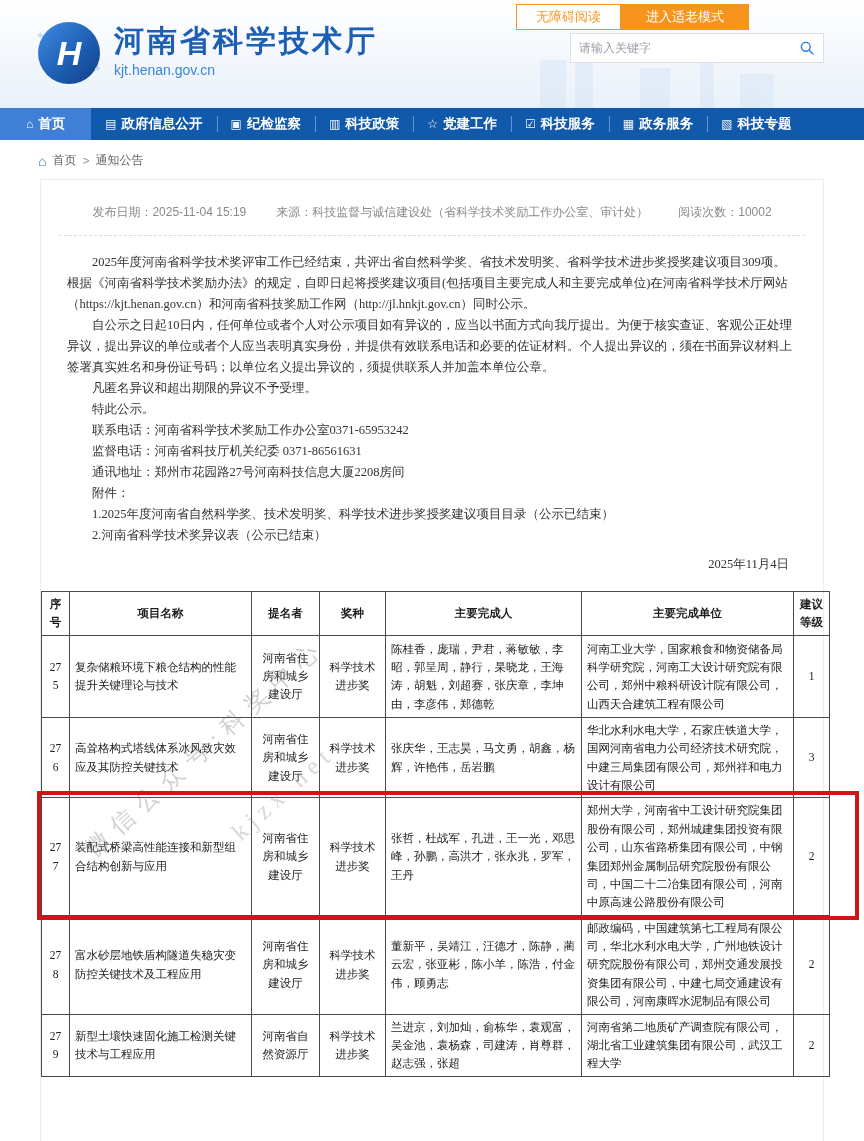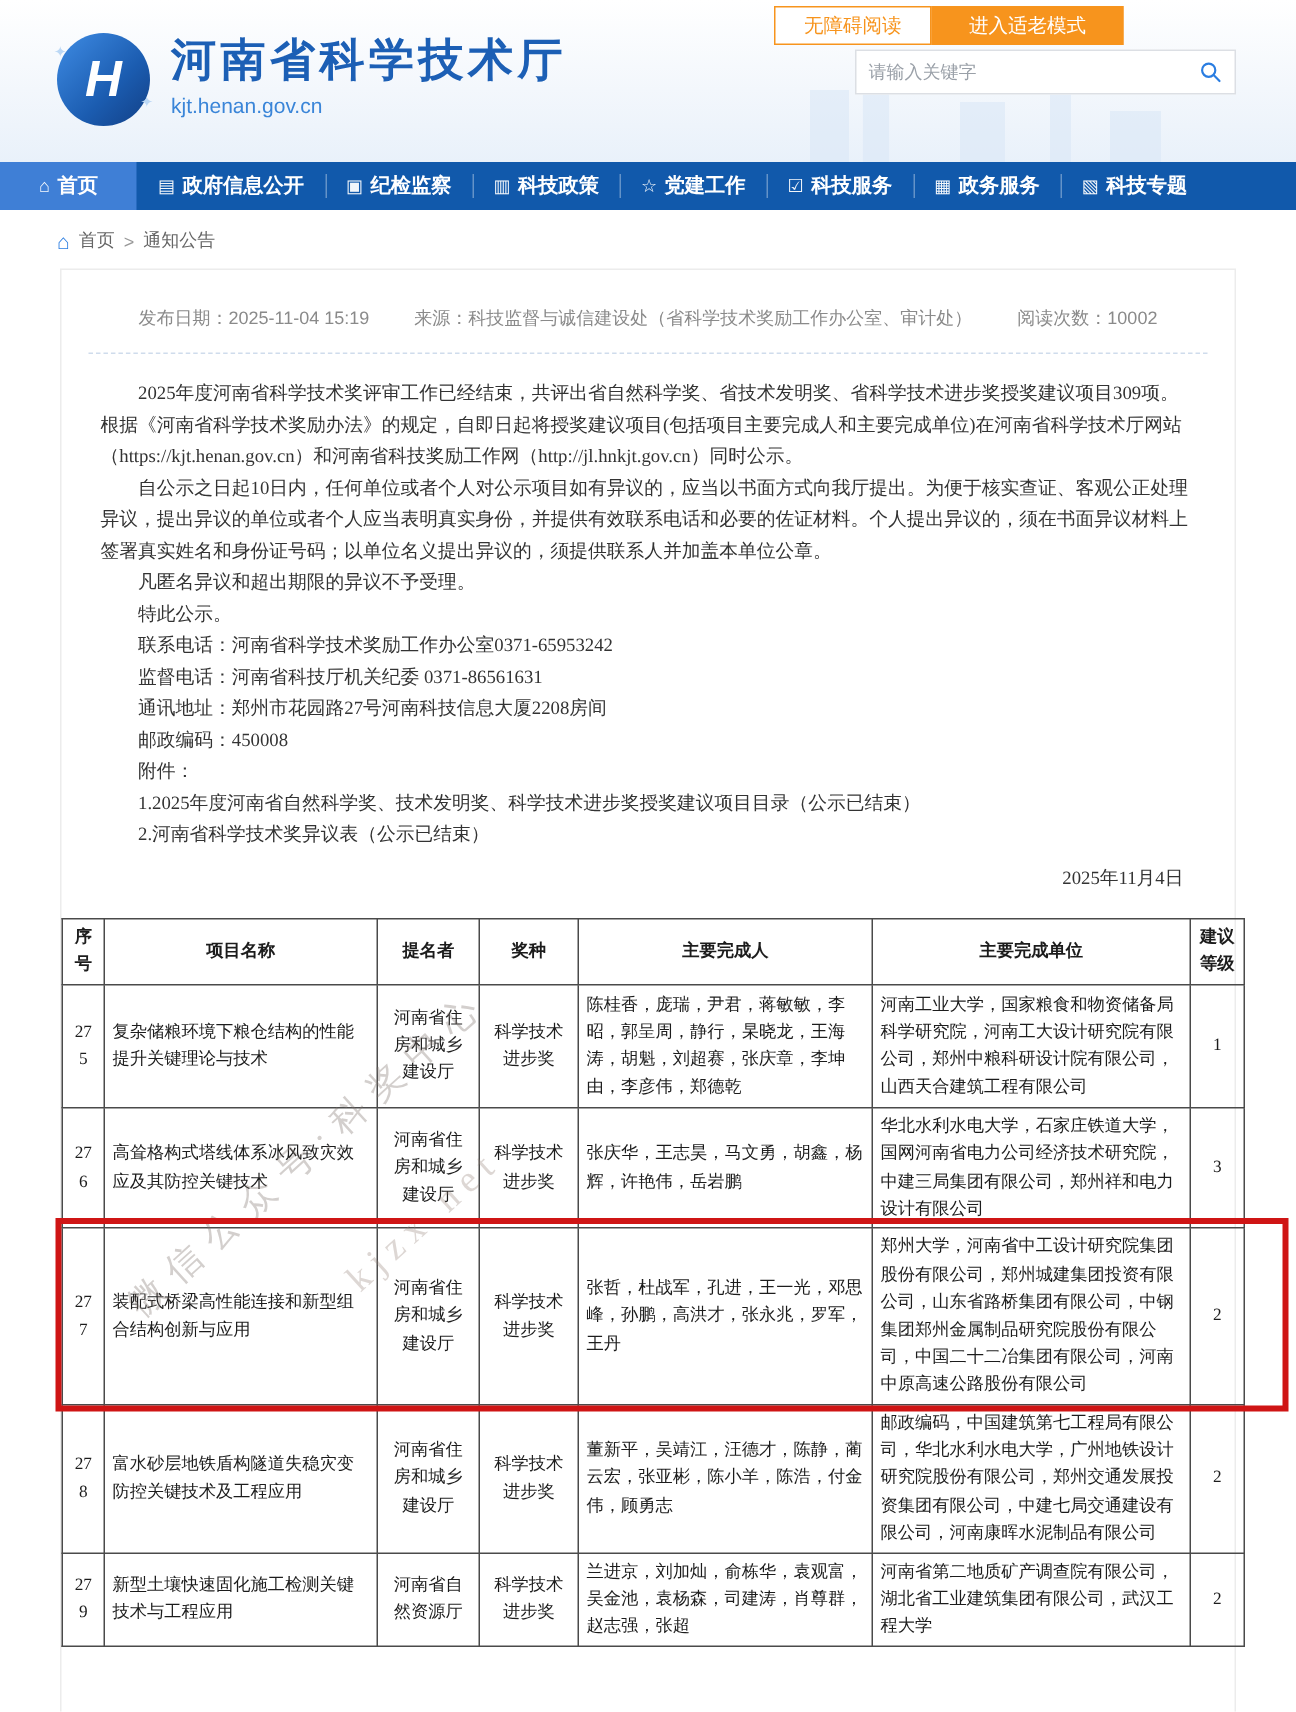--- a/index.html
+++ b/index.html
@@ -163,21 +163,20 @@
   <div class="meta-divider"></div>
 
   <div class="article-body" id="article-body">
       <p>2025年度河南省科学技术奖评审工作已经结束，共评出省自然科学奖、省技术发明奖、省科学技术进步奖授奖建议项目309项。根据《河南省科学技术奖励办法》的规定，自即日起将授奖建议项目(包括项目主要完成人和主要完成单位)在河南省科学技术厅网站（https://kjt.henan.gov.cn）和河南省科技奖励工作网（http://jl.hnkjt.gov.cn）同时公示。</p>
       <p>自公示之日起10日内，任何单位或者个人对公示项目如有异议的，应当以书面方式向我厅提出。为便于核实查证、客观公正处理异议，提出异议的单位或者个人应当表明真实身份，并提供有效联系电话和必要的佐证材料。个人提出异议的，须在书面异议材料上签署真实姓名和身份证号码；以单位名义提出异议的，须提供联系人并加盖本单位公章。</p>
       <p>凡匿名异议和超出期限的异议不予受理。</p>
       <p>特此公示。</p>
       <p>联系电话：河南省科学技术奖励工作办公室0371-65953242</p>
       <p>监督电话：河南省科技厅机关纪委 0371-86561631</p>
       <p>通讯地址：郑州市花园路27号河南科技信息大厦2208房间</p>
-      <p>邮政编码：450008</p>
       <p>附件：</p>
       <p class="attachment-item">1.2025年度河南省自然科学奖、技术发明奖、科学技术进步奖授奖建议项目目录（公示已结束）</p>
       <p class="attachment-item">2.河南省科学技术奖异议表（公示已结束）</p>
     </div>
 
   <div class="date-sign">2025年11月4日</div>
 
   <div class="table-wrap" id="table-wrap">
     <div class="watermark wm1">微信公众号:科奖中心</div>
     <div class="watermark wm2">kjzx.net</div>

